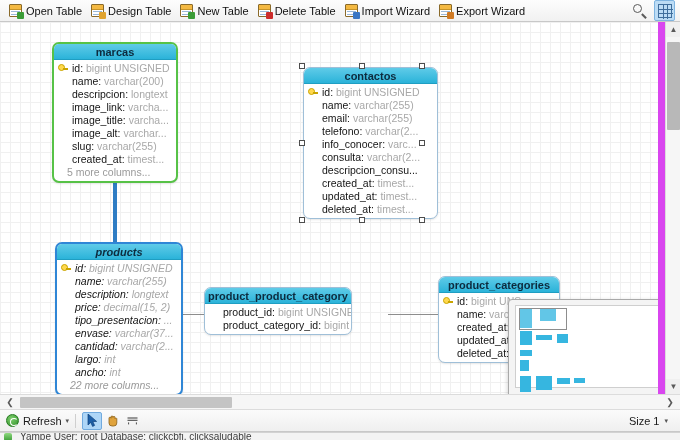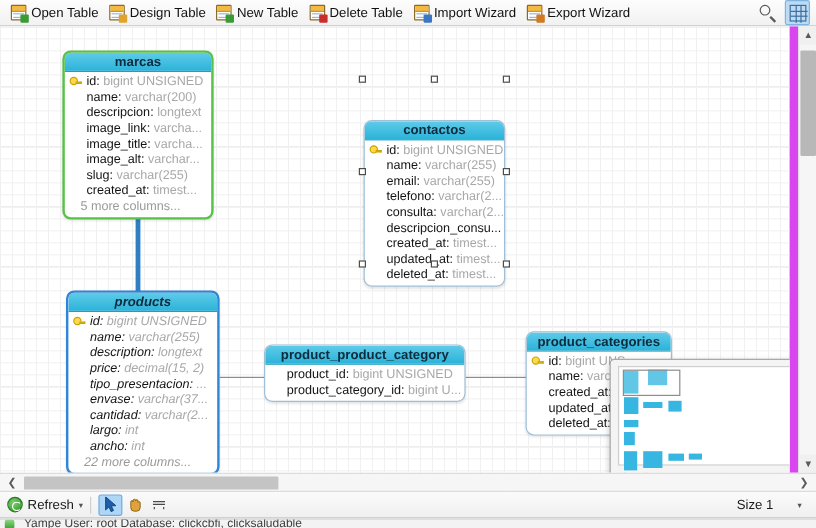--- a/index.html
+++ b/index.html
@@ -220,21 +220,21 @@
     width:6px; height:6px; border:1.5px solid #fff; border-right-color:transparent;
     border-radius:50%;
   }
   .caret{ font-size:7px; color:#555; cursor:default; }
   .vsep{ width:1px; height:14px; background:#cfcfcf; margin:0 6px; }
   .tool{
     width:20px; height:18px; display:flex; align-items:center; justify-content:center;
     border-radius:2px; cursor:default; position:relative;
   }
   .tool.active{ background:#aed6f7; border:1px solid #71aade; }
-  #size-label{ margin-left:auto; display:flex; align-items:center; gap:20px; padding-right:6px; cursor:default; }
+  #size-label{ margin-left:auto; display:flex; align-items:center; gap:5px; padding-right:6px; cursor:default; }
 
   
   #statusbar{
     position:absolute; left:0; top:432px; width:680px; height:8px;
     background:#f3f3f3; border-top:1px solid #d2d2d2;
     overflow:hidden; white-space:nowrap;
     font-size:10px; color:#3d3d3d; line-height:10px;
     padding-left:4px;
     display:flex; align-items:center; gap:8px;
   }
@@ -325,30 +325,31 @@
           <div class="row"><span class="cname">name</span>: <span class="ctype">varchar(200)</span></div>
           <div class="row"><span class="cname">descripcion</span>: <span class="ctype">longtext</span></div>
           <div class="row"><span class="cname">image_link</span>: <span class="ctype">varcha...</span></div>
           <div class="row"><span class="cname">image_title</span>: <span class="ctype">varcha...</span></div>
           <div class="row"><span class="cname">image_alt</span>: <span class="ctype">varchar...</span></div>
           <div class="row"><span class="cname">slug</span>: <span class="ctype">varchar(255)</span></div>
           <div class="row"><span class="cname">created_at</span>: <span class="ctype">timest...</span></div>
           <div class="row more">5 more columns...</div>
         </div>
       </div>
-      <div class="tbl" style="left: 303px; top: 45px; width: 118px; margin-top: 33px;">
+      <div class="tbl" style="left: 303px; top: 45px; width: 135px;">
         <div class="tbl-hdr">contactos</div>
         <div class="tbl-body">
           <div class="row"><span class="key-icon">
               <span class="kh"></span>
               <span class="kb"></span>
             </span><span class="cname">id</span>: <span class="ctype">bigint UNSIGNED</span></div>
           <div class="row"><span class="cname">name</span>: <span class="ctype">varchar(255)</span></div>
           <div class="row"><span class="cname">email</span>: <span class="ctype">varchar(255)</span></div>
           <div class="row"><span class="cname">telefono</span>: <span class="ctype">varchar(2...</span></div>
+          <div class="row"><span class="cname">info_conocer</span>: <span class="ctype">varc...</span></div>
           <div class="row"><span class="cname">consulta</span>: <span class="ctype">varchar(2...</span></div>
           <div class="row"><span class="cname">descripcion_consu...</span></div>
           <div class="row"><span class="cname">created_at</span>: <span class="ctype">timest...</span></div>
           <div class="row"><span class="cname">updated_at</span>: <span class="ctype">timest...</span></div>
           <div class="row"><span class="cname">deleted_at</span>: <span class="ctype">timest...</span></div>
         </div>
       </div>
       <div class="sel-handle" style="left: 299px; top: 41px;"></div>
       <div class="sel-handle" style="left: 359px; top: 41px;"></div>
       <div class="sel-handle" style="left: 419px; top: 41px;"></div>
@@ -368,21 +369,21 @@
           <div class="row"><span class="cname">description</span>: <span class="ctype">longtext</span></div>
           <div class="row"><span class="cname">price</span>: <span class="ctype">decimal(15, 2)</span></div>
           <div class="row"><span class="cname">tipo_presentacion</span>: <span class="ctype">...</span></div>
           <div class="row"><span class="cname">envase</span>: <span class="ctype">varchar(37...</span></div>
           <div class="row"><span class="cname">cantidad</span>: <span class="ctype">varchar(2...</span></div>
           <div class="row"><span class="cname">largo</span>: <span class="ctype">int</span></div>
           <div class="row"><span class="cname">ancho</span>: <span class="ctype">int</span></div>
           <div class="row more">22 more columns...</div>
         </div>
       </div>
-      <div class="tbl" style="left: 220px; top: 265px; width: 168px;">
+      <div class="tbl" style="left: 204px; top: 265px; width: 148px;">
         <div class="tbl-hdr">product_product_category</div>
         <div class="tbl-body">
           <div class="row"><span class="cname">product_id</span>: <span class="ctype">bigint UNSIGNED</span></div>
           <div class="row"><span class="cname">product_category_id</span>: <span class="ctype">bigint U...</span></div>
         </div>
       </div>
       <div class="tbl" style="left: 438px; top: 254px; width: 122px;">
         <div class="tbl-hdr">product_categories</div>
         <div class="tbl-body">
           <div class="row"><span class="key-icon">

